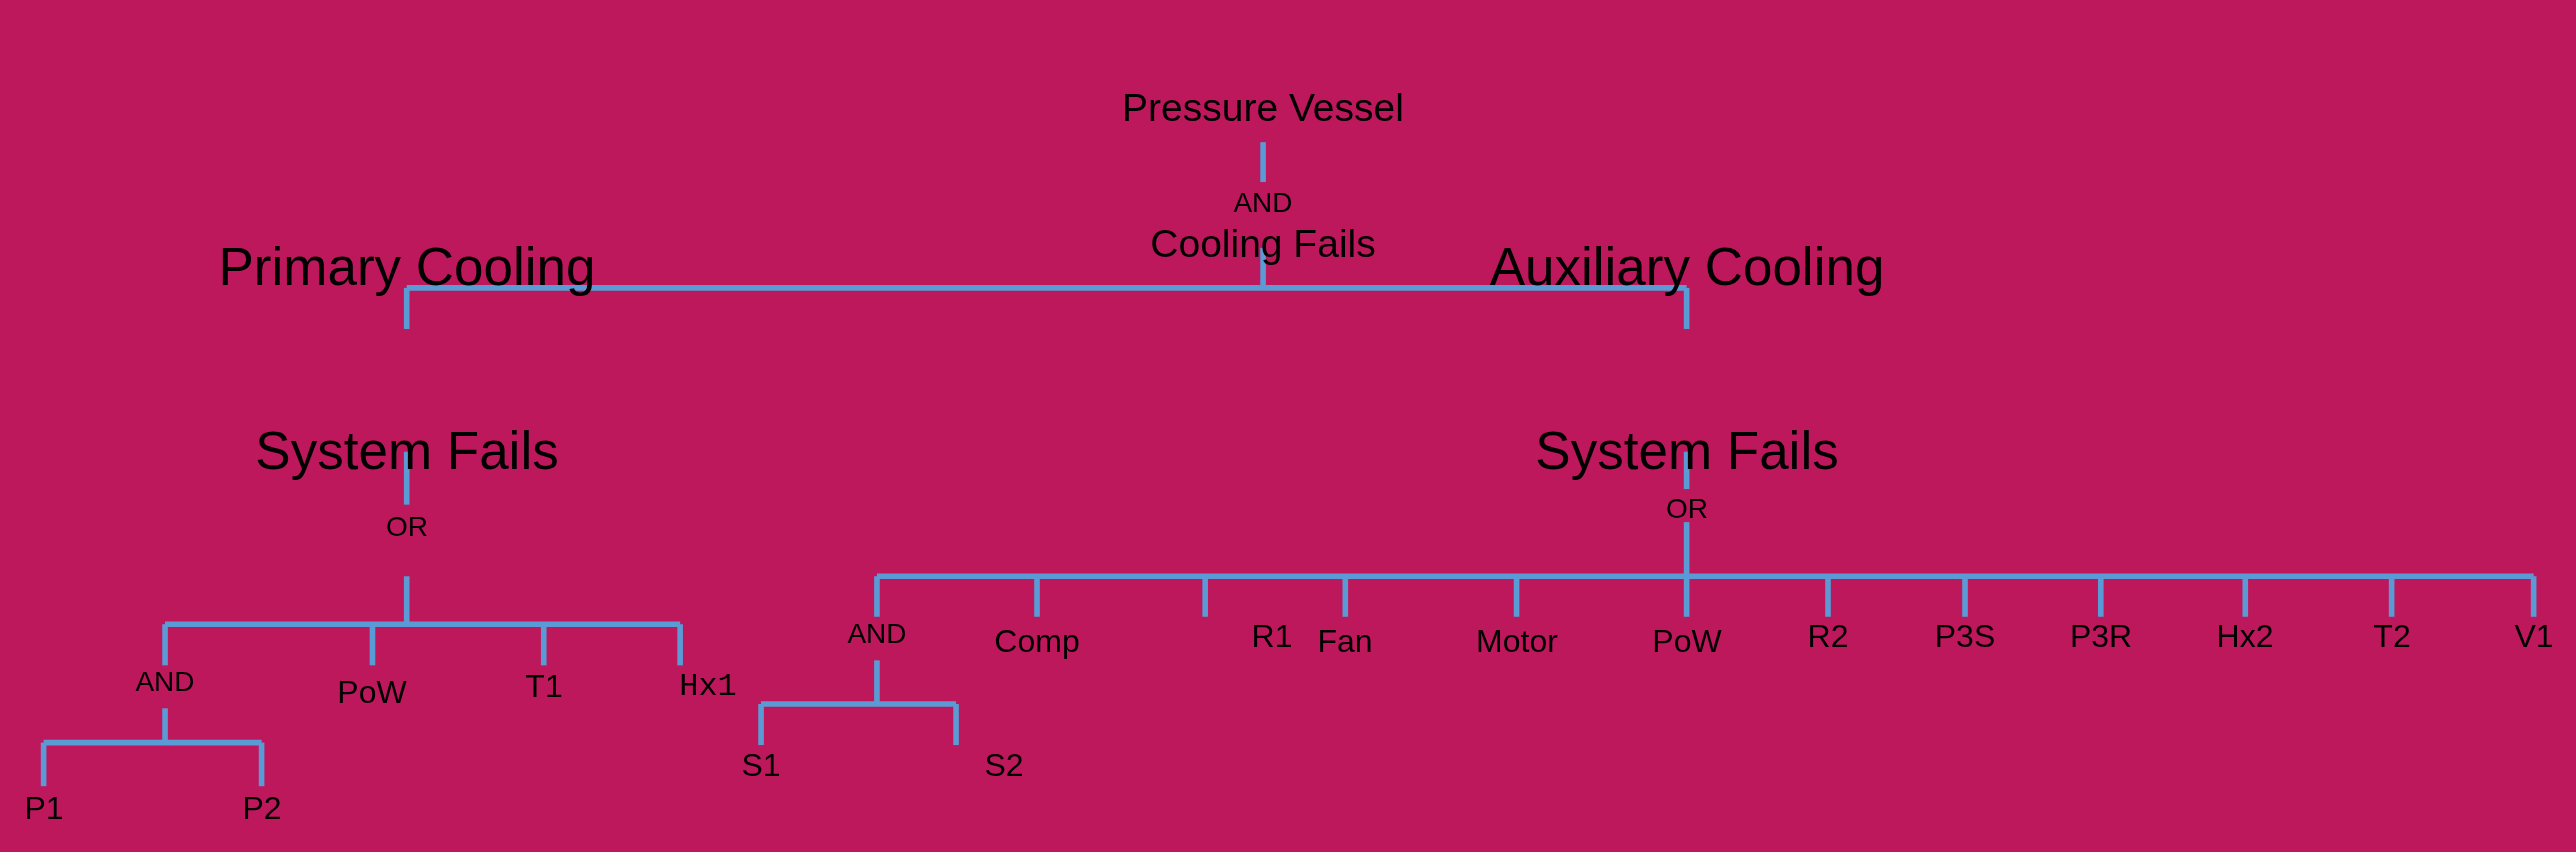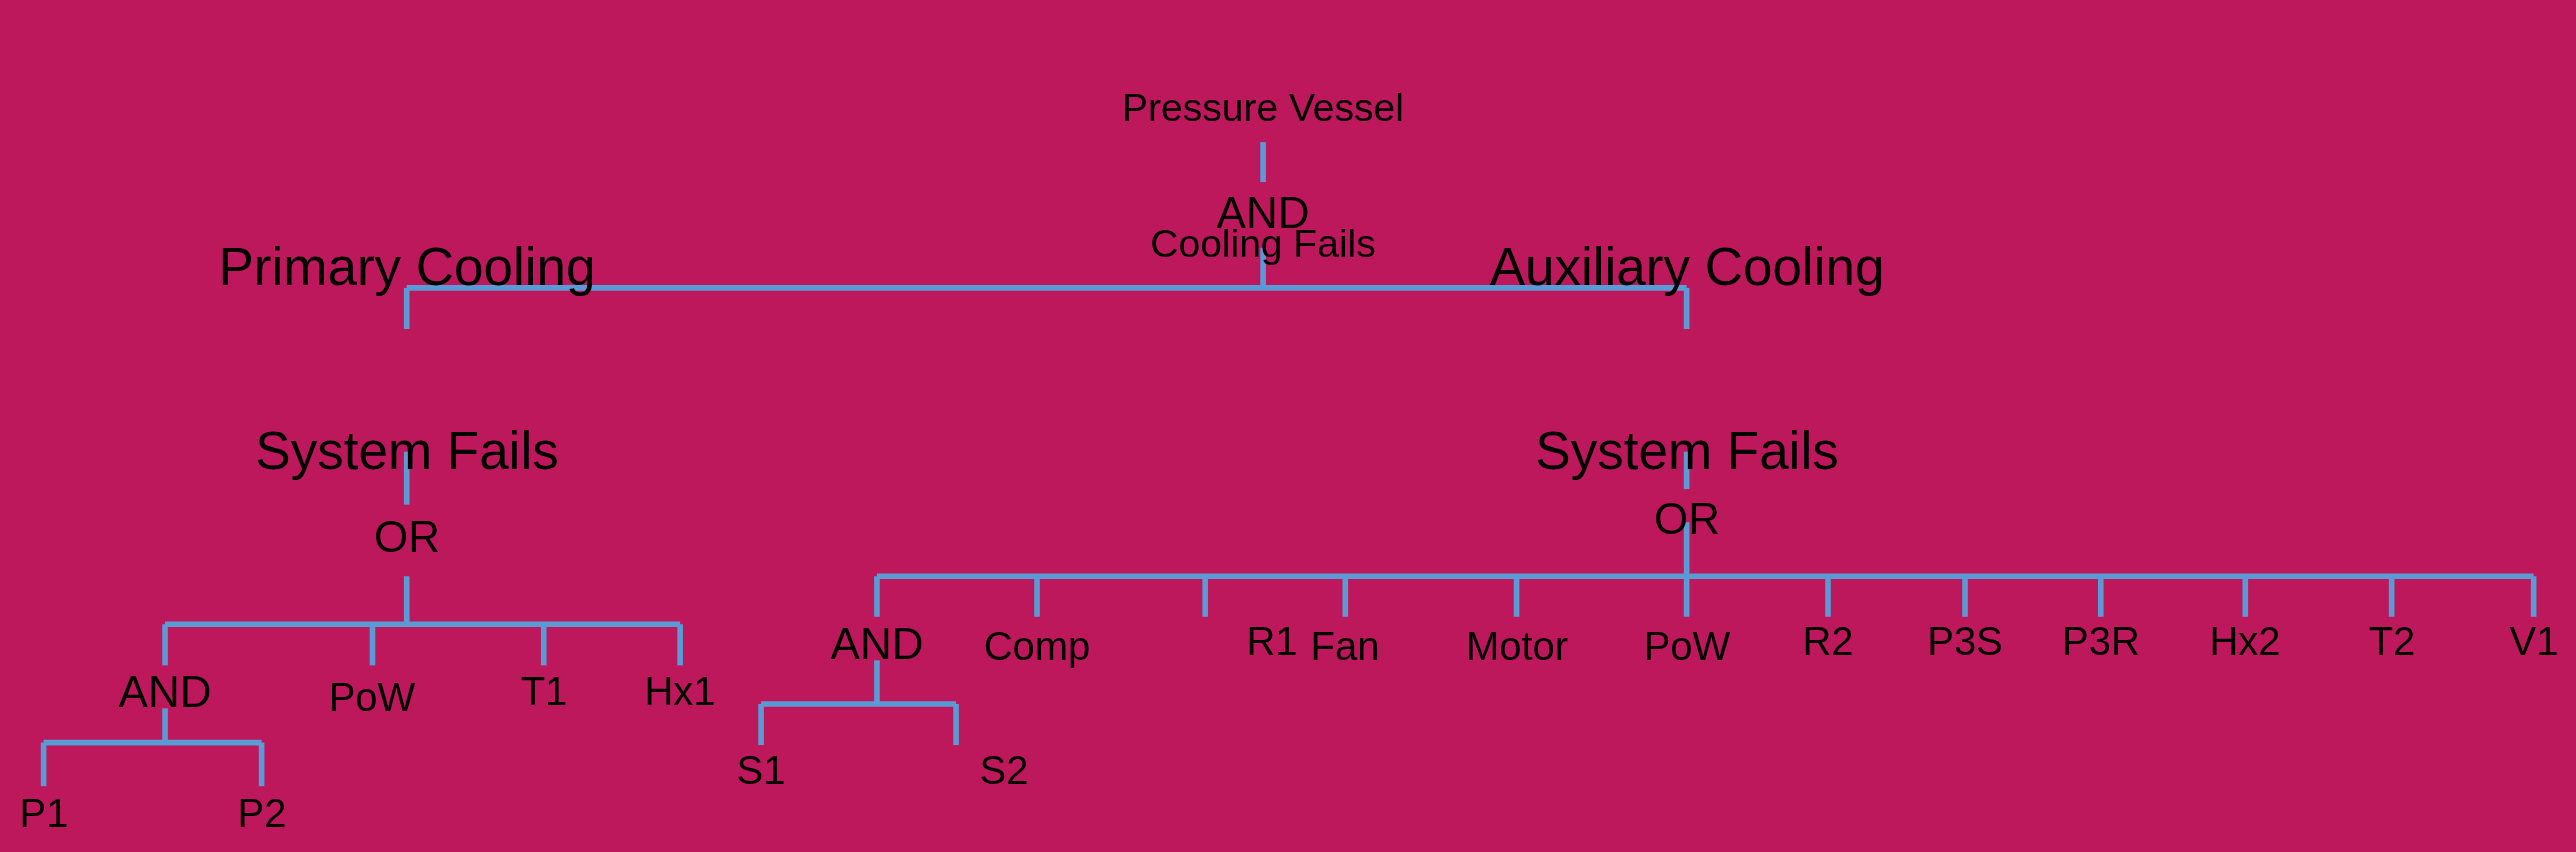--- a/index.html
+++ b/index.html
@@ -27,23 +27,23 @@
   }
   .node {
     position: absolute;
     text-align: center;
     white-space: pre;
     line-height: 1.16;
     color: #000000;
     transform: translateX(-50%);
   }
   .n-top      { font-size: 39px; }
-  .n-gate     { font-size: 44px; }
+  .n-gate     { font-size: 28px; }
   .n-sub      { font-size: 53px; }
-  .n-leaf     { font-size: 40px; }
+  .n-leaf     { font-size: 32px; }
 </style>
 </head>
 <body>
 
 <div id="canvas">
 
   <svg class="edges" viewBox="0 0 4136 1369" xmlns="http://www.w3.org/2000/svg">
     <g stroke="#5B9BD5" stroke-width="9" fill="none" stroke-linecap="butt">
 
       <line x1="2028" y1="228" x2="2028" y2="292"></line>
@@ -106,21 +106,21 @@
   <div class="node n-sub" style="left:407px; top:113px;">
     <div>Primary Cooling</div>
     <div>System Fails</div>
   </div>
 
   <div class="node n-gate" style="left:407px; top:511px;">OR</div>
 
   <div class="node n-gate" style="left:165px; top:666px;">AND</div>
   <div class="node n-leaf" style="left:372px; top:674px;">PoW</div>
   <div class="node n-leaf" style="left:544px; top:668px;">T1</div>
-  <div class="node n-leaf" style="left:680px; top:668px;">Hx1</div>
+  <div class="node n-leaf" style="left:708px; top:668px;font-family:Liberation Mono, monospace;">Hx1</div>
 
   <div class="node n-leaf" style="left:44px; top:790px;">P1</div>
   <div class="node n-leaf" style="left:262px; top:790px;">P2</div>
 
   <div class="node n-sub" style="left:1687px; top:113px;">
     <div>Auxiliary Cooling</div>
     <div>System Fails</div>
   </div>
 
   <div class="node n-gate" style="left:1687px; top:493px;">OR</div>

